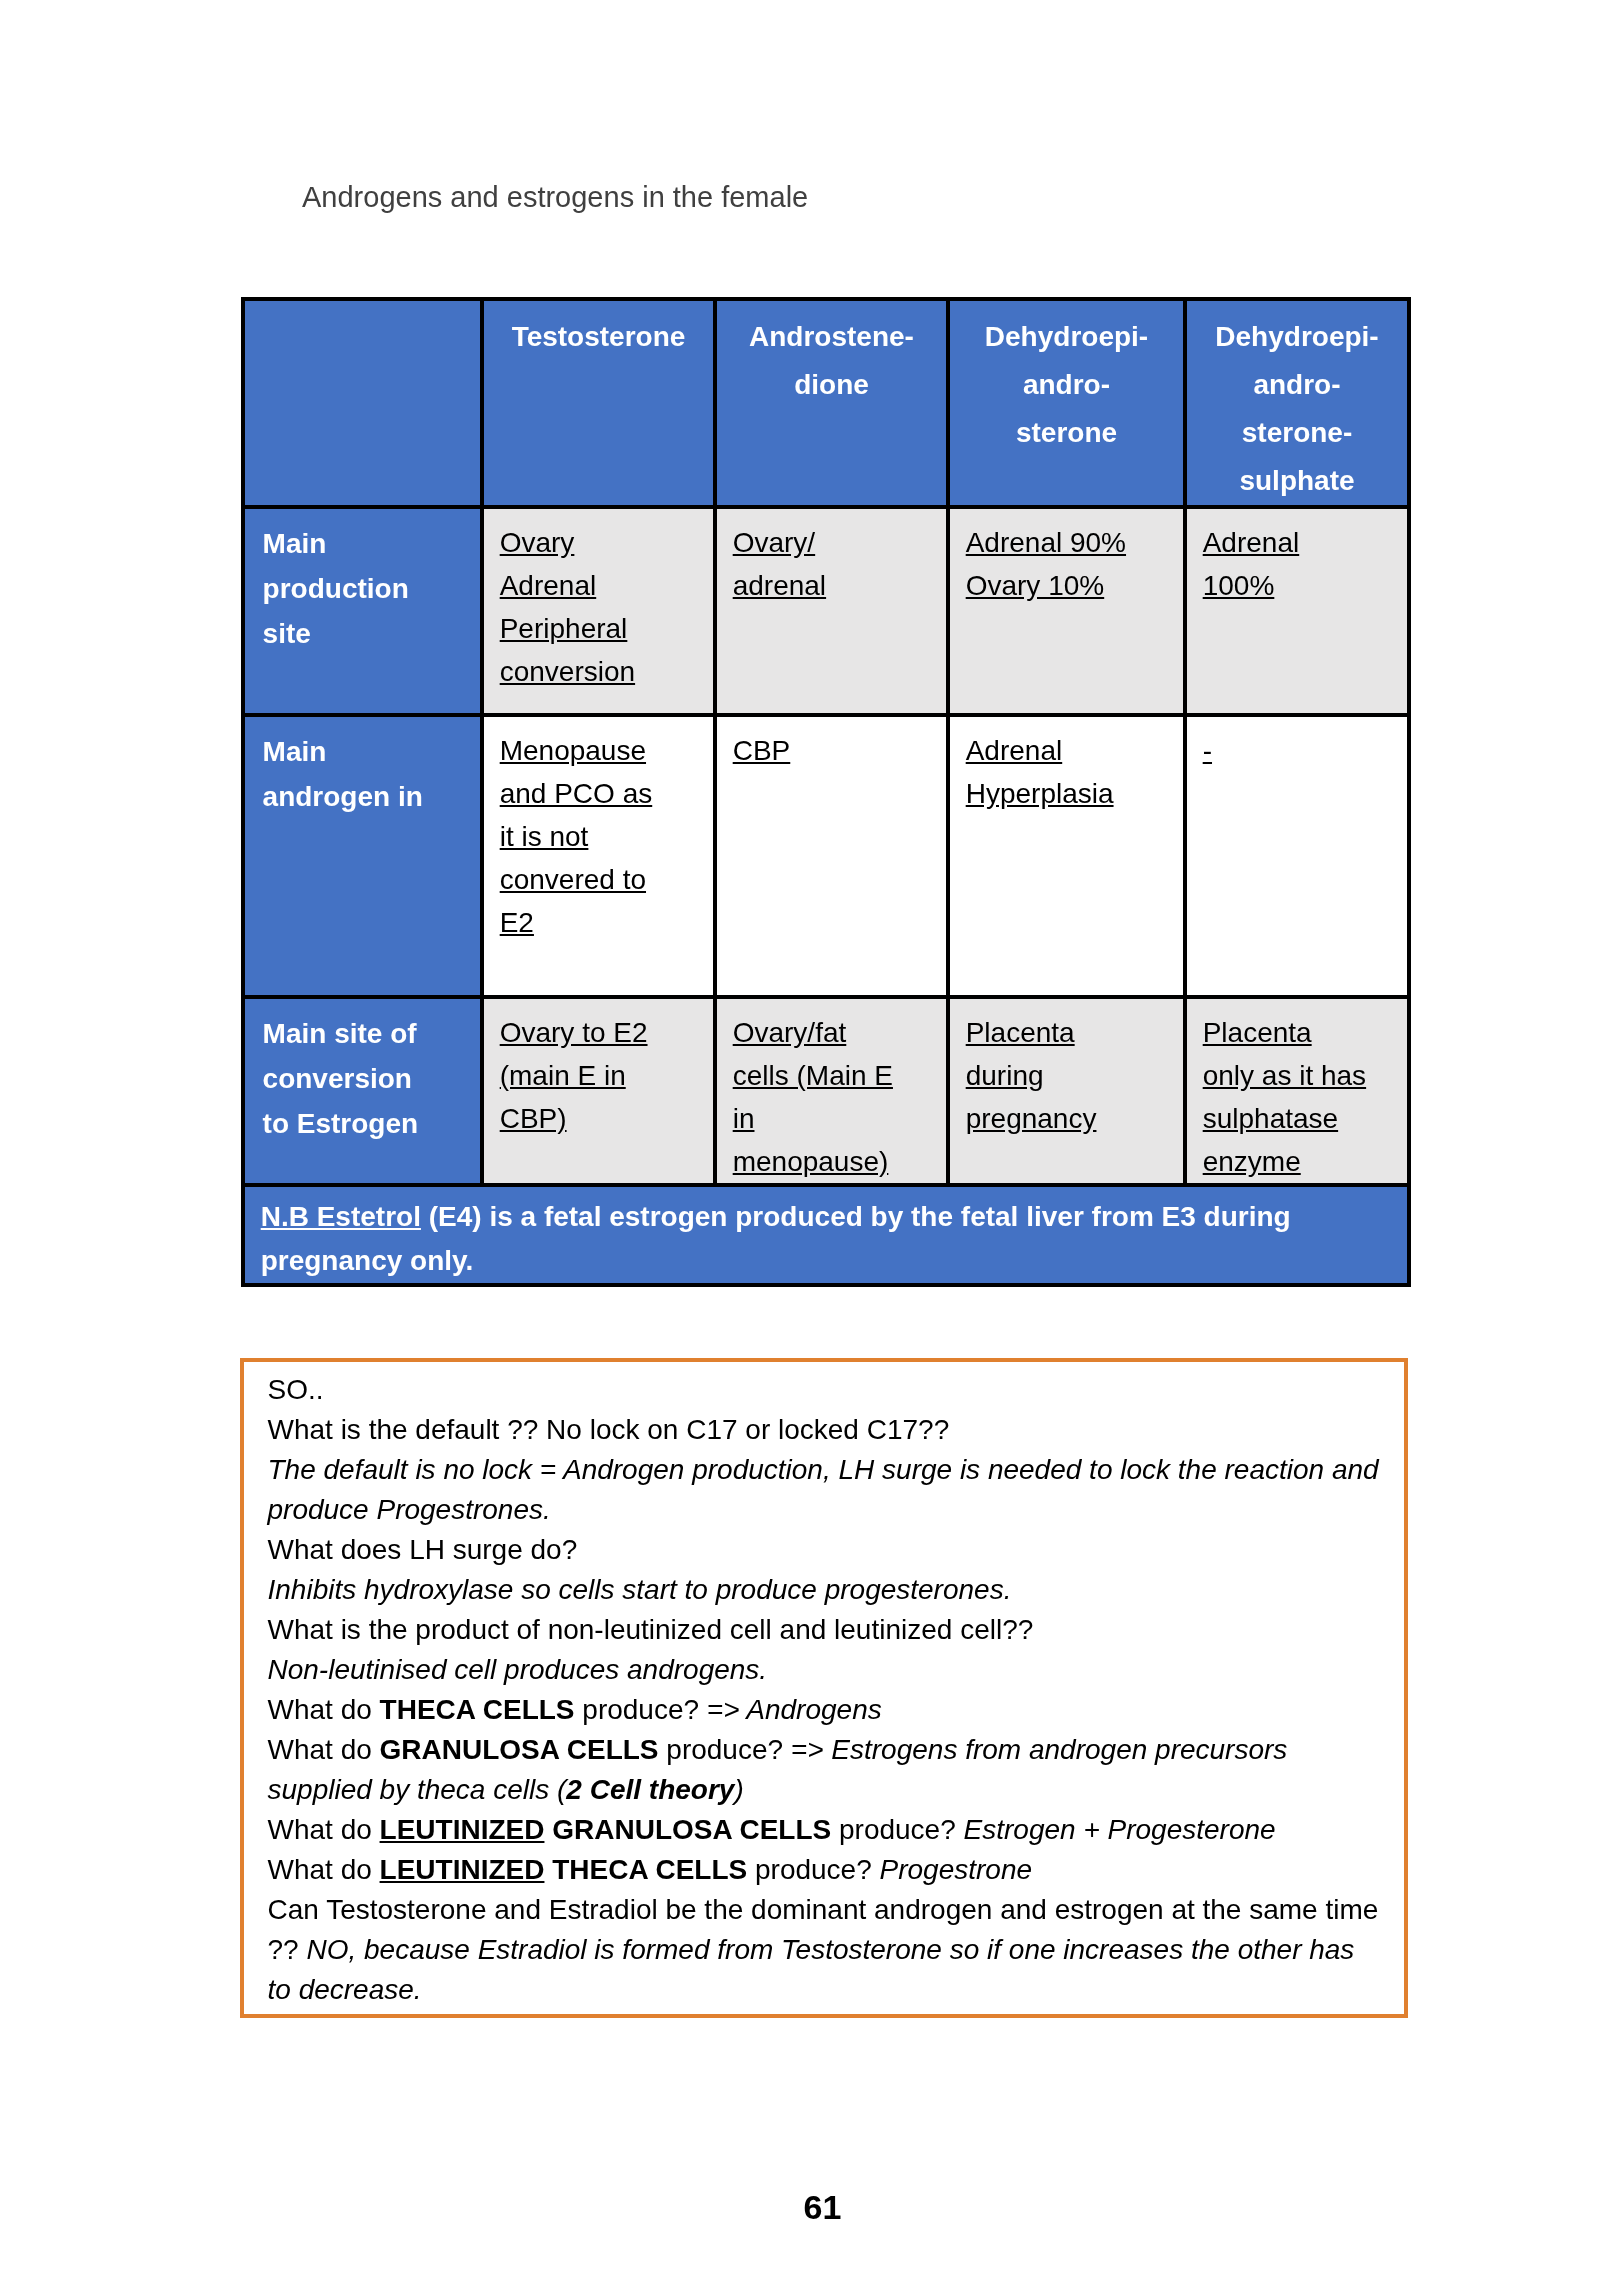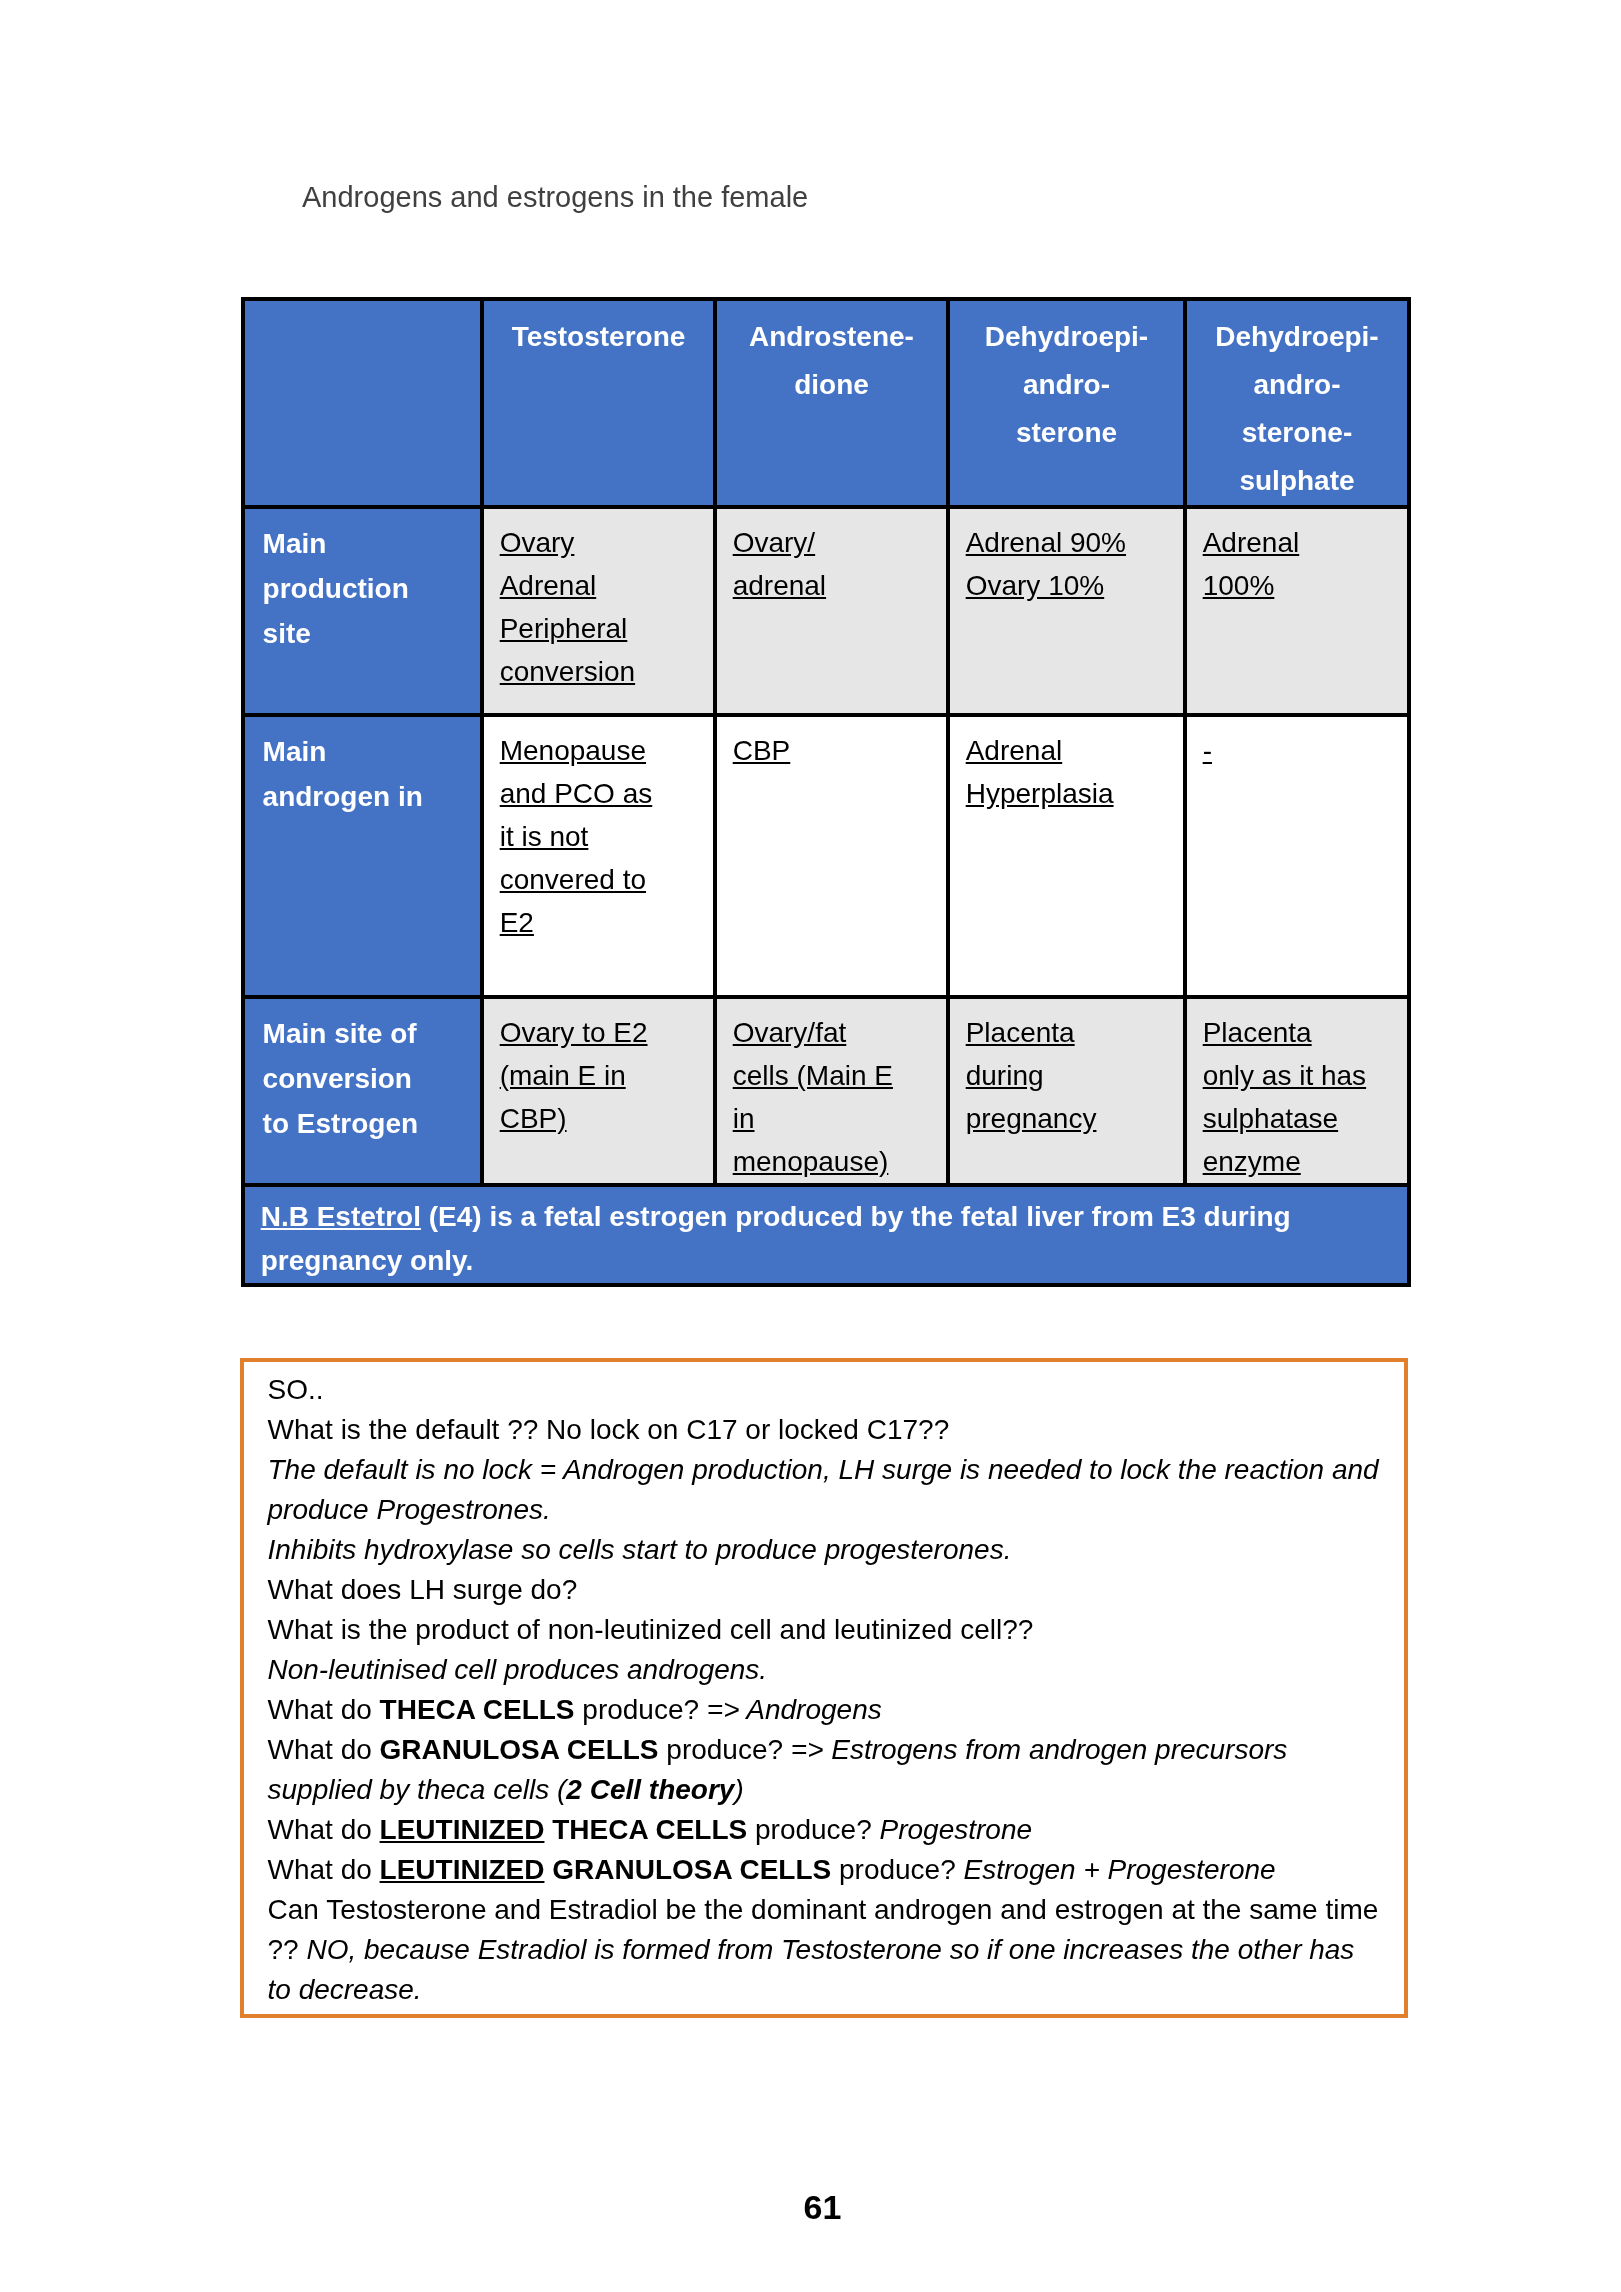--- a/index.html
+++ b/index.html
@@ -134,27 +134,27 @@
           <td class="note" colspan="5"><span class="b u">N.B Estetrol</span><span class="b"> (E4) is a fetal estrogen produced by the fetal liver from E3 during
 pregnancy only.</span></td>
         </tr>
       </tbody>
   </table>
 
   <div class="qa-box" id="qa-box">
       <div class="qline"><span>SO..</span></div>
       <div class="qline"><span>What is the default ?? No lock on C17 or locked C17??</span></div>
       <div class="qline"><span class="i">The default is no lock = Androgen production, LH surge is needed to lock the reaction and produce Progestrones.</span></div>
+      <div class="qline"><span>What does LH surge do?</span></div>
       <div class="qline"><span class="i">Inhibits hydroxylase so cells start to produce progesterones.</span></div>
-      <div class="qline"><span>What does LH surge do?</span></div>
       <div class="qline"><span>What is the product of non-leutinized cell and leutinized cell??</span></div>
       <div class="qline"><span class="i">Non-leutinised cell produces androgens.</span></div>
       <div class="qline"><span>What do </span><span class="b">THECA CELLS</span><span> produce? </span><span class="i">=&gt; Androgens</span></div>
       <div class="qline"><span>What do </span><span class="b">GRANULOSA CELLS</span><span> produce? </span><span class="i">=&gt; Estrogens from androgen precursors supplied by theca cells (</span><span class="b i">2 Cell theory</span><span class="i">)</span></div>
+      <div class="qline"><span>What do </span><span class="b u">LEUTINIZED</span><span class="b"> </span><span class="b">GRANULOSA CELLS</span><span> produce? </span><span class="i">Estrogen + Progesterone</span></div>
       <div class="qline"><span>What do </span><span class="b u">LEUTINIZED</span><span class="b"> </span><span class="b">THECA CELLS</span><span> produce? </span><span class="i">Progestrone</span></div>
-      <div class="qline"><span>What do </span><span class="b u">LEUTINIZED</span><span class="b"> </span><span class="b">GRANULOSA CELLS</span><span> produce? </span><span class="i">Estrogen + Progesterone</span></div>
       <div class="qline"><span>Can Testosterone and Estradiol be the dominant androgen and estrogen at the same time ?? </span><span class="i">NO, because Estradiol is formed from Testosterone so if one increases the other has to decrease.</span></div>
     </div>
 
   <div class="page-number">61</div>
 
 </div>
 
 
 </body></html>

